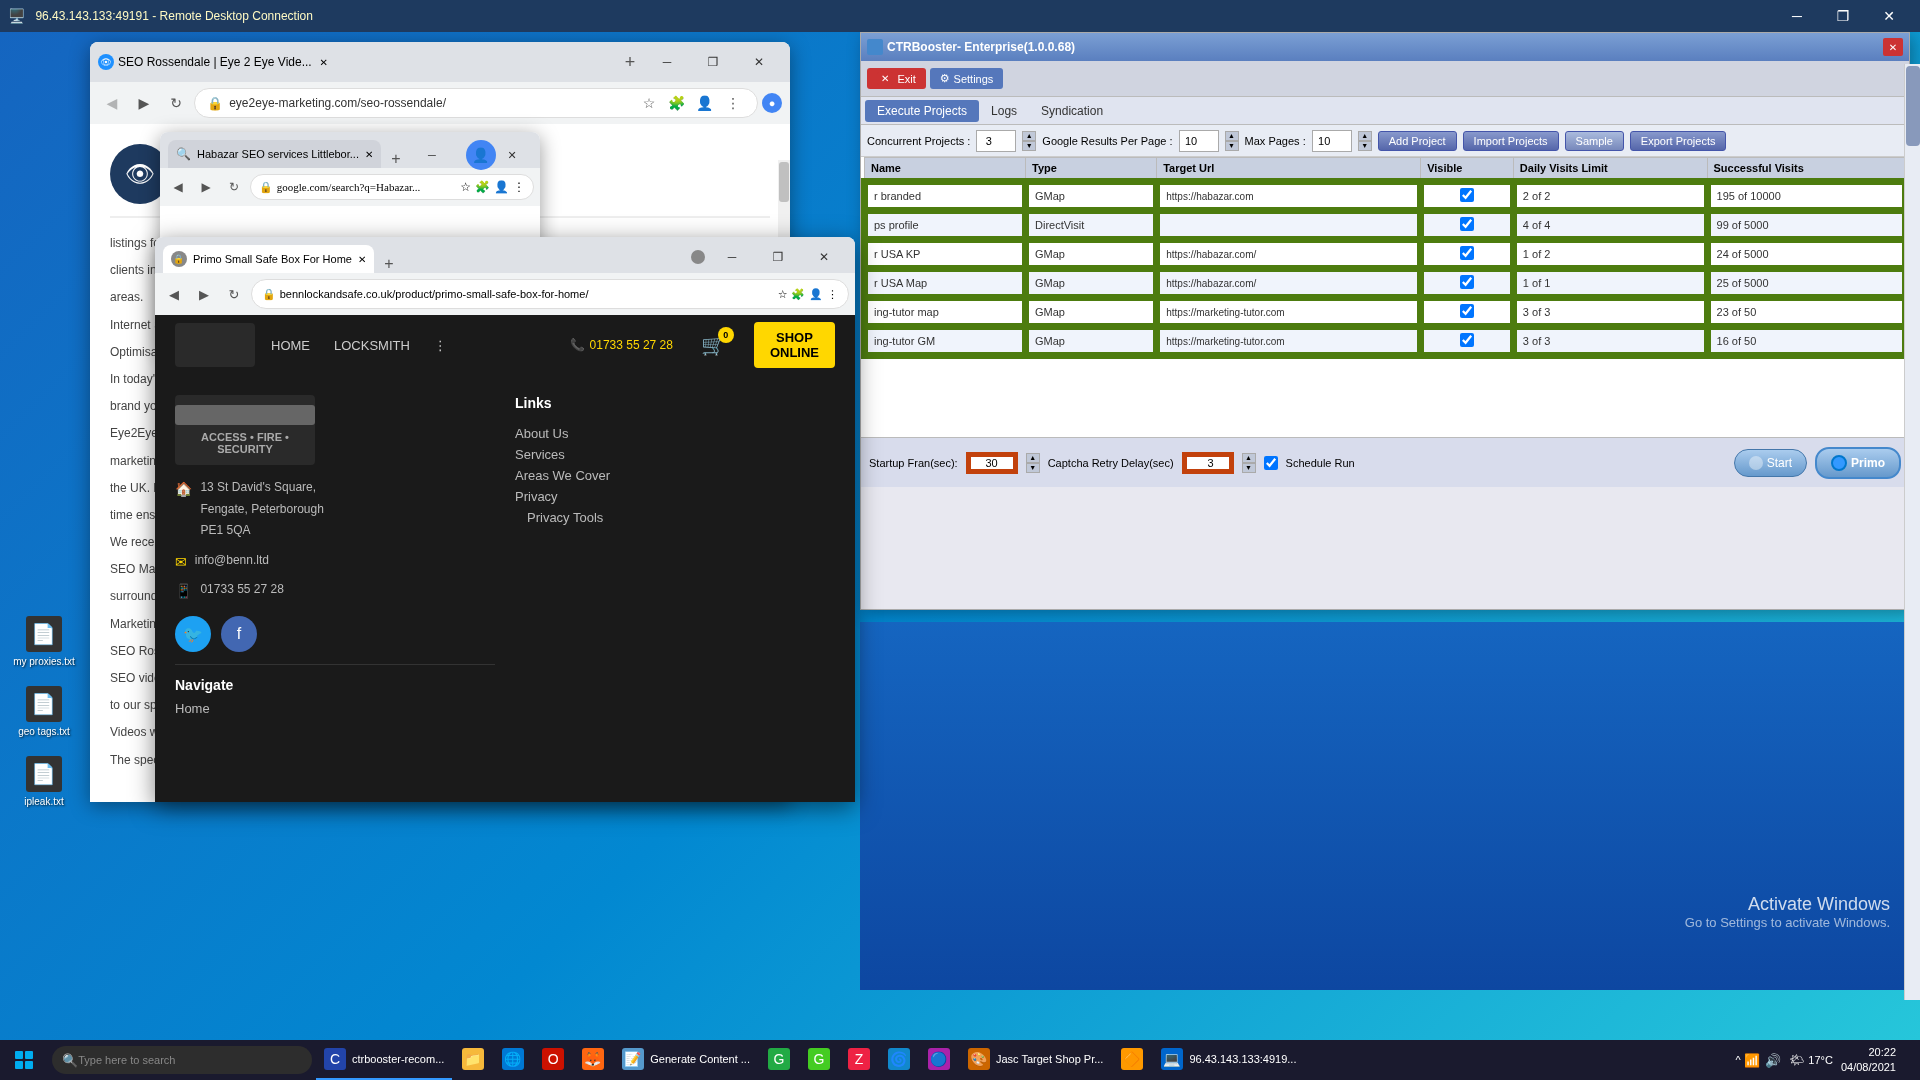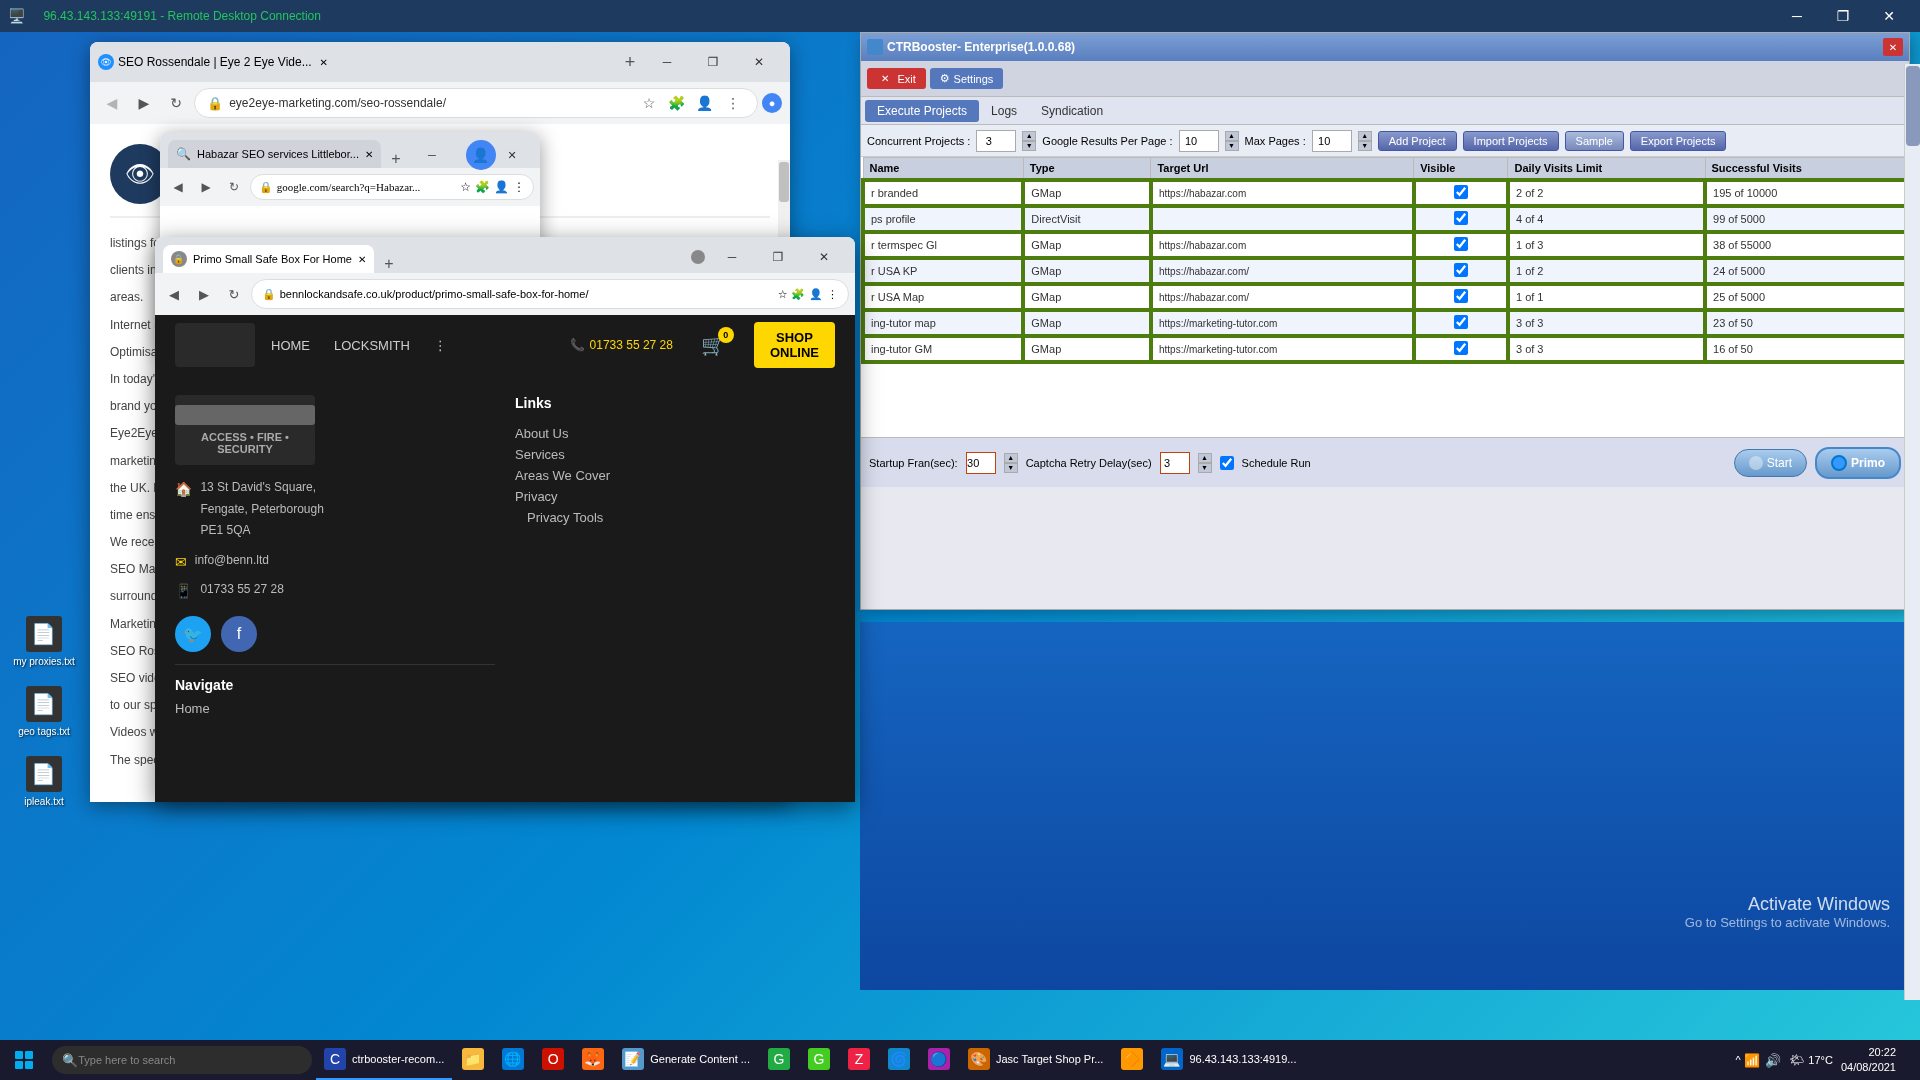--- a/index.html
+++ b/index.html
@@ -108,24 +108,23 @@
       right: 0;
       height: 32px;
       background: #1e3a5f;
       display: flex;
       align-items: center;
       z-index: 9000;
       padding: 0 8px;
     }
     .rdp-title {
       font-size: 12px;
-      color: #22c55e;
+      color: #fef9c3;
       flex: 1;
       padding-left: 4px;
-      margin-left: 8px;
     }
     .rdp-controls {
       display: flex;
       gap: 0;
     }
     .rdp-btn {
       width: 46px;
       height: 32px;
       display: flex;
       align-items: center;
@@ -665,21 +664,21 @@
       padding: 4px 6px;
       text-align: left;
       border: 1px solid #bbb;
       font-weight: bold;
       font-size: 11px;
       position: sticky;
       top: 0;
     }
     .ctr-table td {
       padding: 3px 6px;
-      border: 4px solid #4d7c0f;
+      border: 7px solid #4d7c0f;
       font-size: 11px;
       color: #333;
     }
     .ctr-table tr:nth-child(even) td { background: #f0f4fc; }
     .ctr-checkbox {
       width: 14px;
       height: 14px;
       cursor: pointer;
     }
 
@@ -720,26 +719,26 @@
       font-weight: bold;
     }
     .ctr-stop-indicator {
       width: 16px;
       height: 16px;
       border-radius: 50%;
       background: #3399ff;
       border: 2px solid #0077cc;
     }
     .ctr-delay-input {
-      width: 30px;
+      width: 52px;
       height: 22px;
-      border: 1px solid #c2410c;
+      border: 5px solid #c2410c;
       background: white;
       font-size: 11px;
-      text-align: center;
+      text-align: right;
     }
 
     
     .right-bg {
       position: absolute;
       top: 590px;
       left: 860px;
       right: 10px;
       bottom: 50px;
       background: linear-gradient(180deg, #1565c0 0%, #0d47a1 100%);
@@ -1152,28 +1151,20 @@
       </tr>
               <tr>
         <td>ps profile</td>
         <td>DirectVisit</td>
         <td style="max-width:140px;overflow:hidden;text-overflow:ellipsis;white-space:nowrap;font-size:10px;"></td>
         <td style="text-align:center;"><input type="checkbox" checked="" style="width: 14px; height: 14px;"></td>
         <td>4 of 4</td>
         <td>99 of 5000</td>
       </tr>
               <tr>
-        <td>r termspec Gl</td>
-        <td>GMap</td>
-        <td style="max-width:140px;overflow:hidden;text-overflow:ellipsis;white-space:nowrap;font-size:10px;">https://habazar.com</td>
-        <td style="text-align:center;"><input type="checkbox" checked="" style="width: 14px; height: 14px;"></td>
-        <td>1 of 3</td>
-        <td>38 of 55000</td>
-      </tr>
-              <tr>
         <td>r USA KP</td>
         <td>GMap</td>
         <td style="max-width:140px;overflow:hidden;text-overflow:ellipsis;white-space:nowrap;font-size:10px;">https://habazar.com/</td>
         <td style="text-align:center;"><input type="checkbox" checked="" style="width: 14px; height: 14px;"></td>
         <td>1 of 2</td>
         <td>24 of 5000</td>
       </tr>
               <tr>
         <td>r USA Map</td>
         <td>GMap</td>

